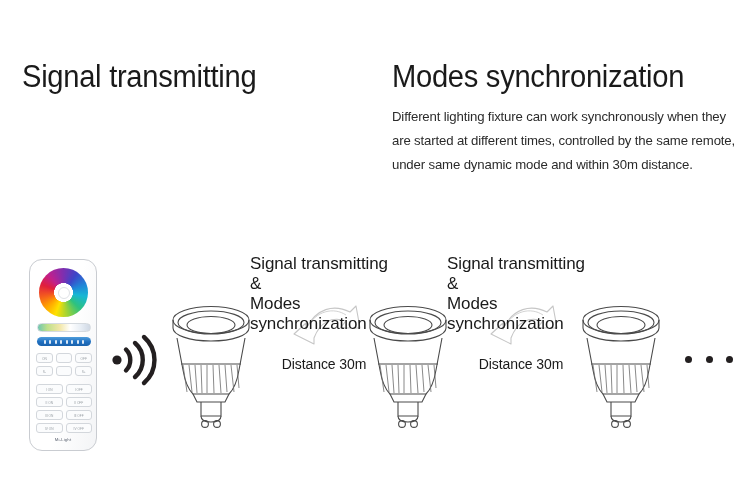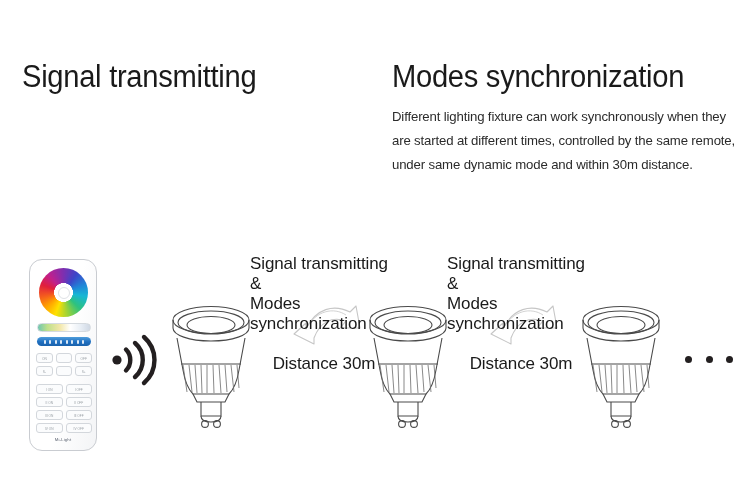--- a/index.html
+++ b/index.html
@@ -189,21 +189,21 @@
     color: #1a1a1a;
     letter-spacing: -0.1px;
     white-space: pre-line;
   }
   .caption-sync-1 { left: 250px; top: 254px; width: 148px; }
   .caption-sync-2 { left: 447px; top: 254px; width: 148px; }
 
   .distance {
     position: absolute;
     text-align: center;
-    font-size: 17px;
+    font-size: 14px;
     line-height: 16px;
     color: #1a1a1a;
     letter-spacing: -0.1px;
   }
   .distance-1 { left: 250px; top: 356px; width: 148px; }
   .distance-2 { left: 447px; top: 356px; width: 148px; }
 
   
   .ellipsis {
     position: absolute;

